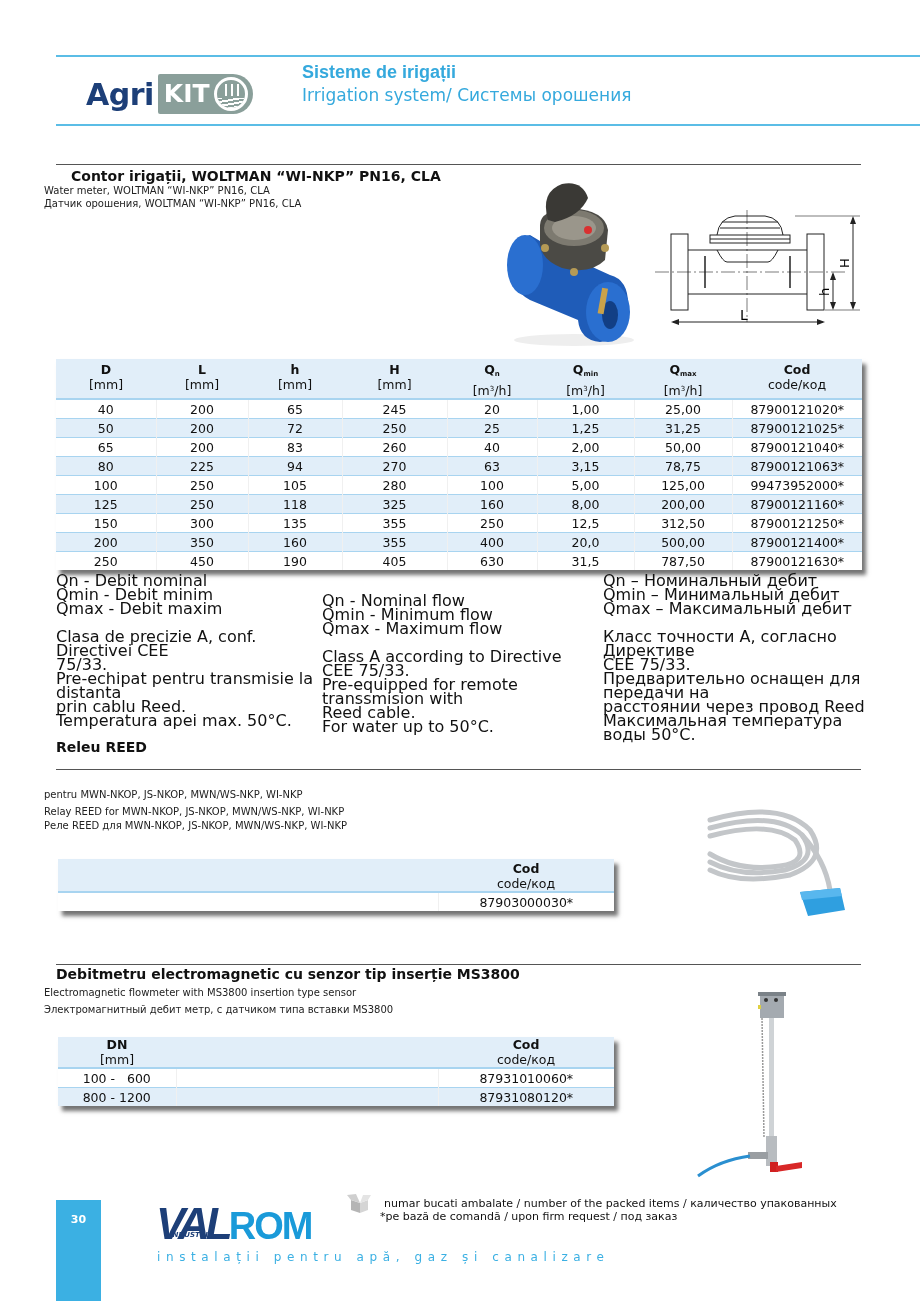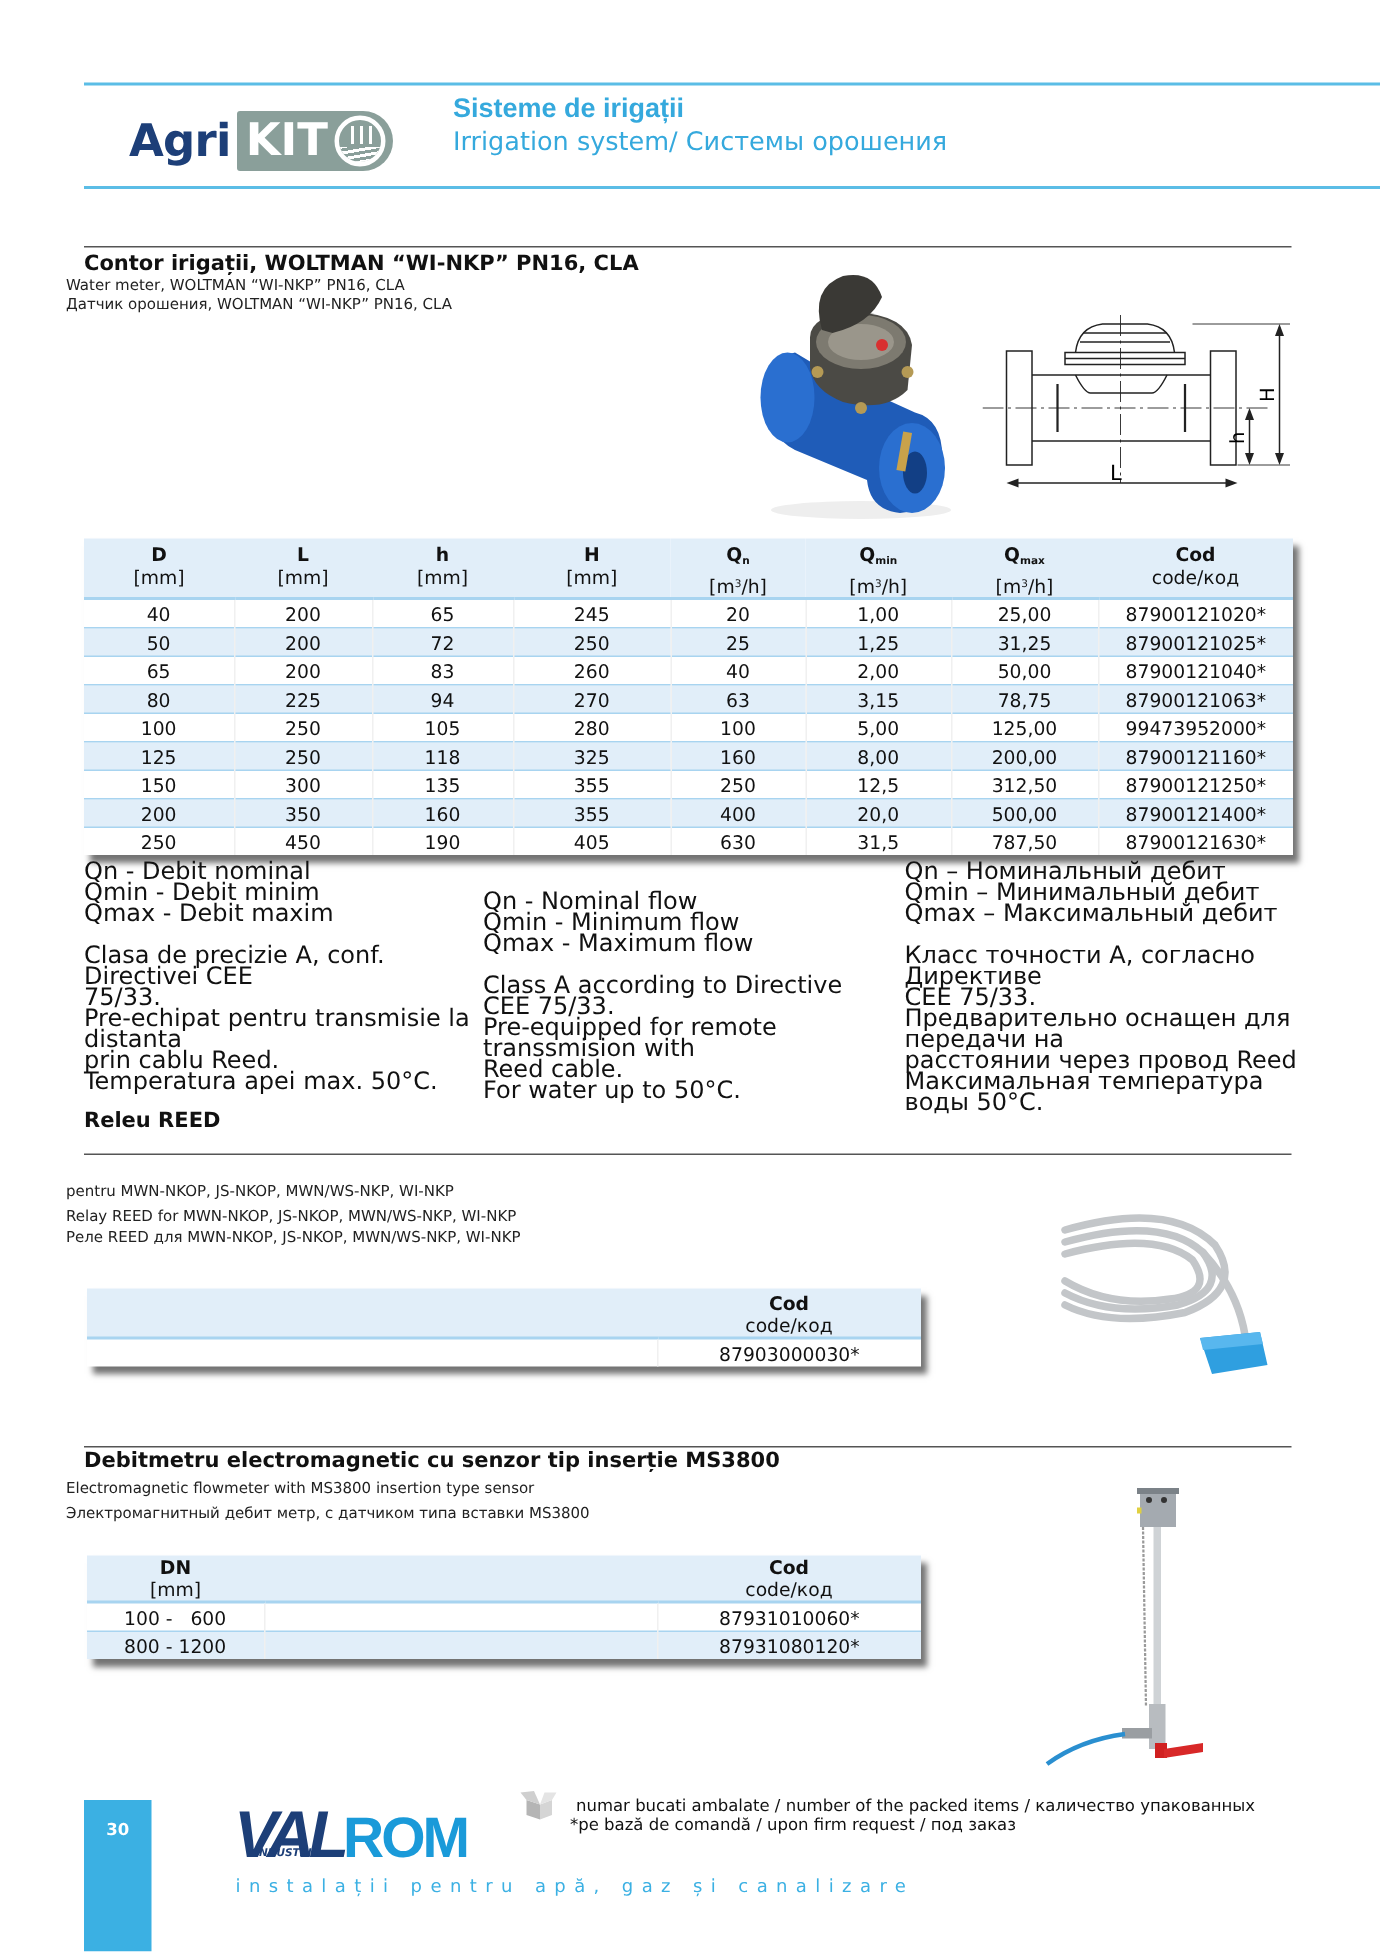--- a/index.html
+++ b/index.html
@@ -5,21 +5,21 @@
   html, body { margin:0; padding:0; }
   body { width:920px; height:1301px; background:#fff; position:relative; overflow:hidden;
          font-family:"DejaVu Sans", sans-serif; color:#111; }
   .abs { position:absolute; }
   .hline-blue { position:absolute; left:56px; width:864px; height:2px; background:#5bbde6; }
   .hline-dark { position:absolute; left:56px; width:805px; height:1px; background:#555; }
 
   
   .logo { position:absolute; left:86px; top:68px; height:52px; display:flex; align-items:center; }
   .logo-agri { font-family:"DejaVu Sans", sans-serif; font-weight:bold; font-size:30px; color:#1d3f78; letter-spacing:-0.5px; }
-  .logo-kit { margin-left:4px; background:#8a9f9a; color:#fff; font-weight:bold; font-size:30px; height:40px;
+  .logo-kit { margin-left:4px; background:#8a9f9a; color:#fff; font-weight:bold; font-size:25px; height:40px;
               line-height:40px; padding:0 4px 0 6px; display:flex; align-items:center; border-radius:2px 20px 20px 2px; }
   .logo-kit-circle { width:34px; height:34px; border:3px solid #fff; border-radius:50%; margin-left:4px; margin-right:1px;
                      position:relative; overflow:hidden; box-sizing:border-box; }
   .logo-kit-circle .field { position:absolute; left:-4px; right:-4px; bottom:-4px; height:14px;
                      background:repeating-linear-gradient(170deg, #fff 0 2px, transparent 2px 4px); }
   .logo-kit-circle .wheat { position:absolute; top:4px; width:2px; height:12px; background:#fff; }
 
   .hdr-title { position:absolute; left:302px; top:62px; font-weight:bold; font-size:18px; color:#35a9dd; font-family:"Liberation Sans", sans-serif; }
   .hdr-sub { position:absolute; left:302px; top:85px; font-size:17px; color:#35a9dd; font-family:"DejaVu Sans", sans-serif; }
 
@@ -73,21 +73,21 @@
     </span>
   </span>
 </div>
 
 <div class="hdr-title">Sisteme de irigații</div>
 <div class="hdr-sub">Irrigation system/ Системы орошения</div>
 
 <div class="hline-blue" style="top:124px;"></div>
 
 <div class="hline-dark" style="top:164px;"></div>
-<div class="sec-title" style="top:168px;">Contor irigații, WOLTMAN “WI-NKP” PN16, CLA</div>
+<div class="sec-title" style="top:168px;margin-left:15px;">Contor irigații, WOLTMAN “WI-NKP” PN16, CLA</div>
 <div class="sec-sub" style="top:184px;">Water meter, WOLTMAN “WI-NKP” PN16, CLA</div>
 <div class="sec-sub" style="top:197px;">Датчик орошения,  WOLTMAN “WI-NKP” PN16, CLA</div>
 
 <svg class="img-meter" viewBox="0 0 148 170">
   <ellipse cx="74" cy="160" rx="60" ry="6" fill="#eee"></ellipse>
   <path d="M10 80 Q 8 60 30 55 L 55 70 L 110 95 Q 130 100 128 130 Q 126 160 100 162 Q 80 160 78 140 L 30 120 Q 10 110 10 80Z" fill="#1f5cb8"></path>
   <ellipse cx="25" cy="85" rx="18" ry="30" fill="#2a6fd0"></ellipse>
   <ellipse cx="108" cy="132" rx="22" ry="30" fill="#2a6fd0"></ellipse>
   <ellipse cx="110" cy="135" rx="8" ry="14" fill="#123f85"></ellipse>
   <path d="M40 45 Q 40 30 70 28 Q 105 30 108 50 L 105 80 Q 90 95 62 88 Q 42 80 40 65Z" fill="#4b4a45"></path>

